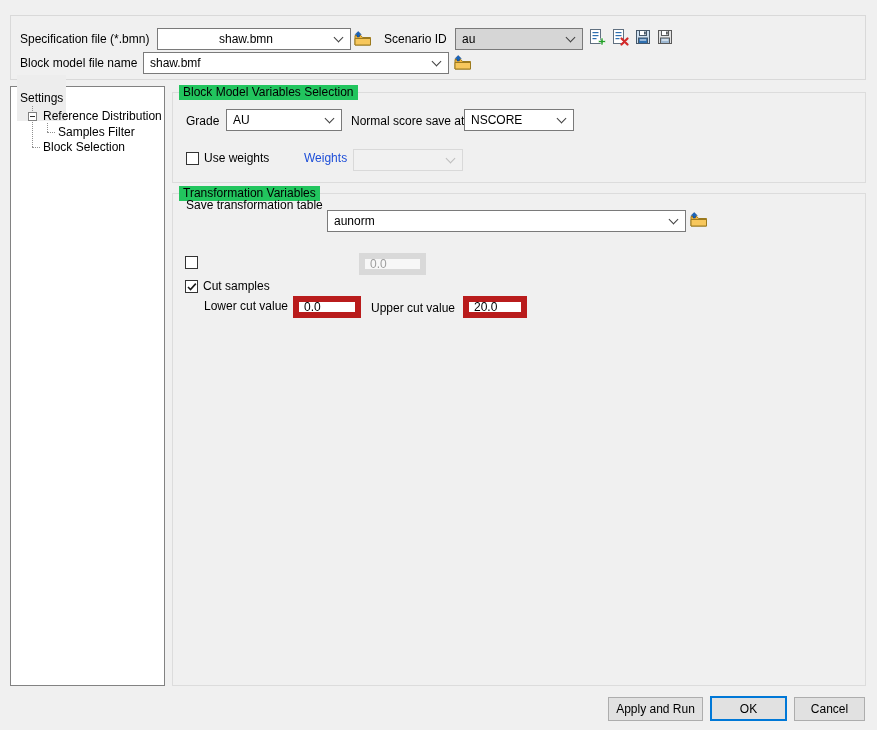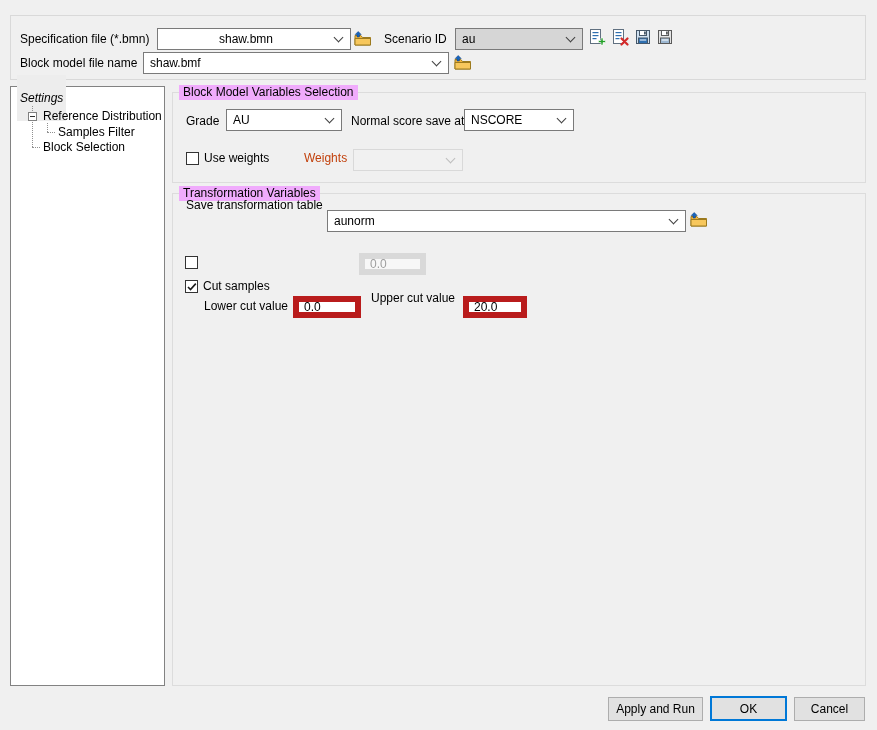--- a/index.html
+++ b/index.html
@@ -1,49 +1,49 @@
 <!DOCTYPE html>
 <html><head>
 <meta charset="utf-8">
 <style>
   html,body{margin:0;padding:0;}
   body{font-family:"Liberation Sans","DejaVu Sans",sans-serif;font-size:12px;color:#000;}
   #window{position:relative;width:877px;height:730px;background:#f0f0f0;overflow:hidden;}
 
   .panel{position:absolute;border:1px solid #d9d9d9;background:#f0f0f0;box-sizing:border-box;}
   .lbl{position:absolute;white-space:nowrap;line-height:22px;}
-  .lbl.dim{color:#c2410c;}
+  .lbl.dim{color:#1d4ed8;}
 
   .combo{position:absolute;height:22px;background:#fff;border:1px solid #7a7a7a;box-sizing:border-box;
          display:flex;align-items:center;padding:0 22px 0 6px;white-space:nowrap;cursor:default;}
   .combo .chev{position:absolute;right:8px;top:50%;width:6px;height:6px;margin-top:-5px;
                border-right:1px solid #404040;border-bottom:1px solid #404040;transform:rotate(45deg);}
   .combo.gray{background:#d6d6d6;}
   .combo.disabled{background:#f1f1f1;border-color:#d9d9d9;}
   .combo.disabled .chev{border-color:#bdbdbd;}
 
   .tfield{position:absolute;height:22px;background:#fff;border:6px solid #b91c1c;box-sizing:border-box;
           font-family:inherit;font-size:12px;padding:0 5px;color:#000;}
   .tfield.disabled{background:#f7f7f7;border-color:#d9d9d9;color:#9e9e9e;}
 
   .groupbox{position:absolute;border:1px solid #dcdcdc;box-sizing:border-box;}
-  .gb-title{position:absolute;top:-8px;left:6px;background:#f0abfc;padding:0 4px;line-height:15px;white-space:nowrap;}
+  .gb-title{position:absolute;top:-8px;left:6px;background:#22c55e;padding:0 4px;line-height:15px;white-space:nowrap;}
 
   .cb{position:absolute;width:13px;height:13px;background:#fff;border:1px solid #333;box-sizing:border-box;cursor:default;}
   .cb svg{position:absolute;left:0;top:0;}
 
   .btn{position:absolute;background:#e1e1e1;border:1px solid #adadad;box-sizing:border-box;
        font-family:inherit;font-size:12px;color:#000;display:flex;align-items:center;justify-content:center;cursor:default;}
   .btn.default{border:2px solid #0078d7;}
 
   .iconbtn{position:absolute;width:18px;height:17px;display:flex;align-items:center;justify-content:center;cursor:default;}
 
   #tree{position:absolute;left:10px;top:86px;width:155px;height:600px;background:#fff;border:1px solid #828282;box-sizing:border-box;}
   .tree-item{position:absolute;white-space:nowrap;line-height:15px;}
-  .tree-sel{background:#ededed;padding:16px 3px;margin-left:-3px;font-style:italic;}
+  .tree-sel{background:#ededed;padding:16px 3px;margin-left:-3px;}
   .dotv{position:absolute;border-left:1px dotted #909090;width:0;}
   .doth{position:absolute;border-top:1px dotted #909090;height:0;}
   .expander{position:absolute;width:9px;height:9px;background:#fff;border:1px solid #808080;box-sizing:border-box;}
   .expander::after{content:"";position:absolute;left:1px;top:3px;width:5px;height:1px;background:#303030;}
 </style>
 </head>
 <body>
 
 <div id="window">
 
@@ -185,21 +185,21 @@
 
     <div class="cb" style="left:12px;top:86px;">
       <svg width="12" height="12" viewBox="0 0 12 12">
         <polyline points="2,6 4.5,8.6 9.8,2.6" fill="none" stroke="#1a1a1a" stroke-width="1.6"></polyline>
       </svg>
     </div>
     <span class="lbl" style="left:30px;top:81px;">Cut samples</span>
 
     <span class="lbl" style="left:31px;top:101px;">Lower cut value</span>
     <input class="tfield" style="left: 120px; top: 102px; width: 68px;" value="0.0">
-    <span class="lbl" style="left:198px;top:93px;">Upper cut value</span>
+    <span class="lbl" style="left:198px;top:103px;">Upper cut value</span>
     <input class="tfield" style="left: 290px; top: 102px; width: 64px;" value="20.0">
   </div>
 
   <button class="btn" style="left:608px;top:697px;width:95px;height:24px;">
     <span>Apply and Run</span>
   </button>
   <button class="btn default" style="left:710px;top:696px;width:77px;height:25px;">
     <span>OK</span>
   </button>
   <button class="btn" style="left:794px;top:697px;width:71px;height:24px;">

